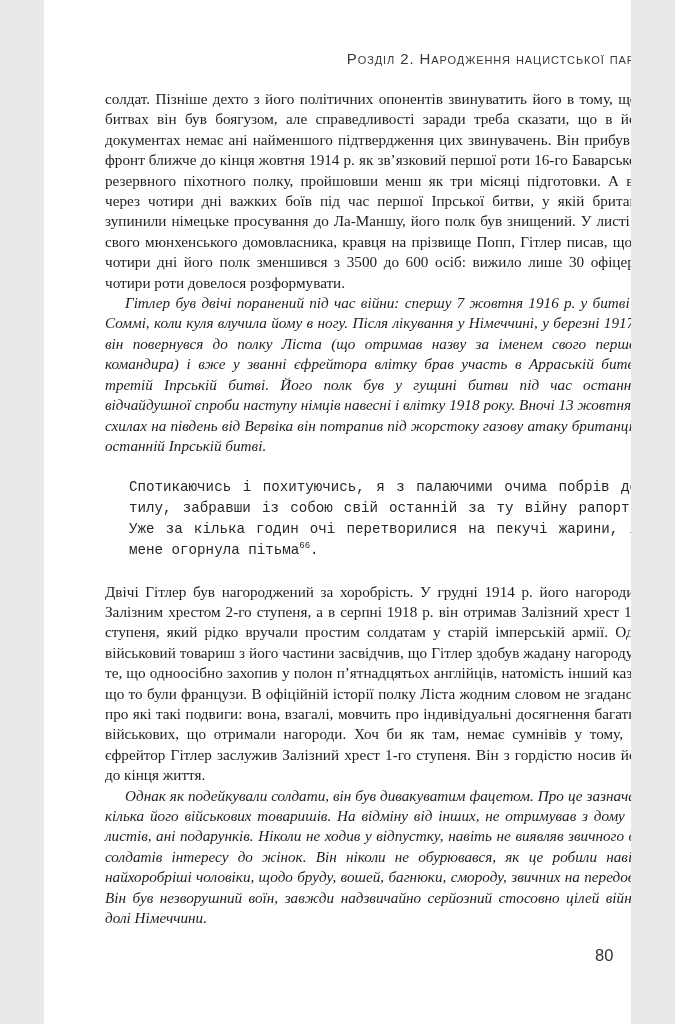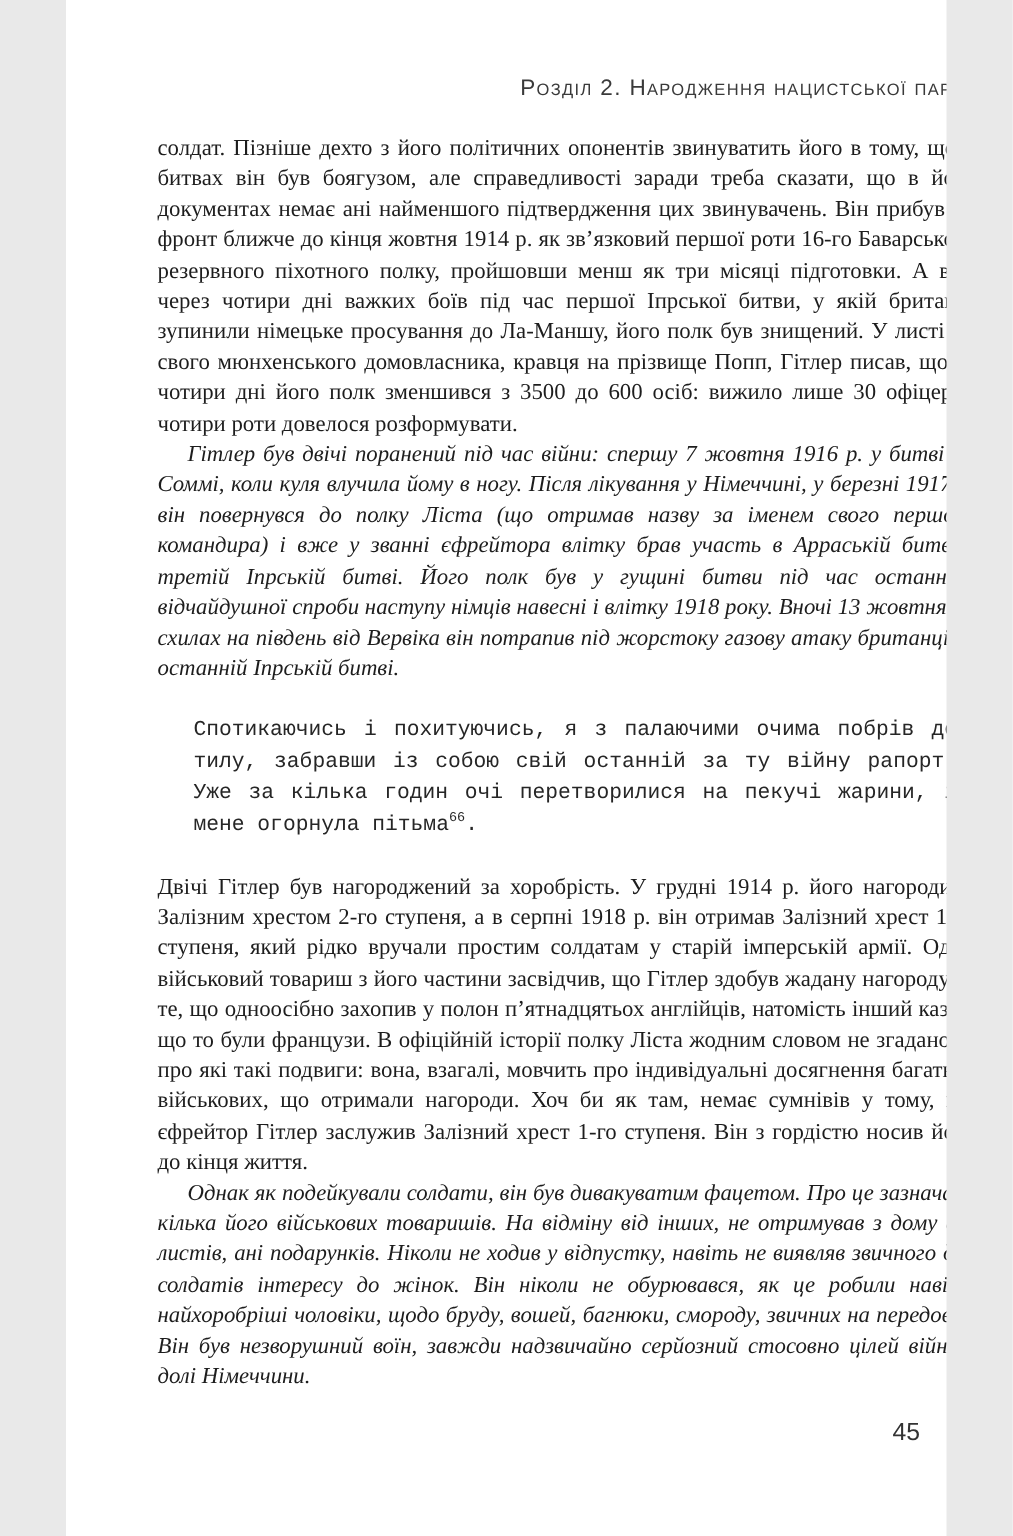--- a/index.html
+++ b/index.html
@@ -74,15 +74,15 @@
 
     <blockquote class="quote"><span>Спотикаючись і похитуючись, я з палаючими очима побрів до тилу, забравши із собою свій останній за ту війну рапорт. Уже за кілька годин очі перетворилися на пекучі жарини, і мене огорнула пітьма</span><sup>66</sup><span>.</span></blockquote>
 
     <p class="para">Двічі Гітлер був нагороджений за хоробрість. У грудні 1914 р. його нагородили Залізним хрестом 2-го ступеня, а в серпні 1918 р. він отримав Залізний хрест 1-го ступеня, який рідко вручали простим солдатам у старій імперській армії. Один військовий товариш з його частини засвідчив, що Гітлер здобув жадану нагороду за те, що одноосібно захопив у полон п’ятнадцятьох англійців, натомість інший казав, що то були французи. В офіційній історії полку Ліста жодним словом не згадано ні про які такі подвиги: вона, взагалі, мовчить про індивідуальні досягнення багатьох військових, що отримали нагороди. Хоч би як там, немає сумнівів у тому, що єфрейтор Гітлер заслужив Залізний хрест 1-го ступеня. Він з гордістю носив його до кінця життя.</p>
 
     <p class="para indent">Однак як подейкували солдати, він був дивакуватим фацетом. Про це зазначали кілька його військових товаришів. На відміну від інших, не отримував з дому ані листів, ані подарунків. Ніколи не ходив у відпустку, навіть не виявляв звичного для солдатів інтересу до жінок. Він ніколи не обурювався, як це робили навіть найхоробріші чоловіки, щодо бруду, вошей, багнюки, смороду, звичних на передовій. Він був незворушний воїн, завжди надзвичайно серйозний стосовно цілей війни і долі Німеччини.</p>
 
 
   </main>
 
-  <div class="folio">45</div>
+  <div class="folio">80</div>
 
 </div>
 
 </body></html>

